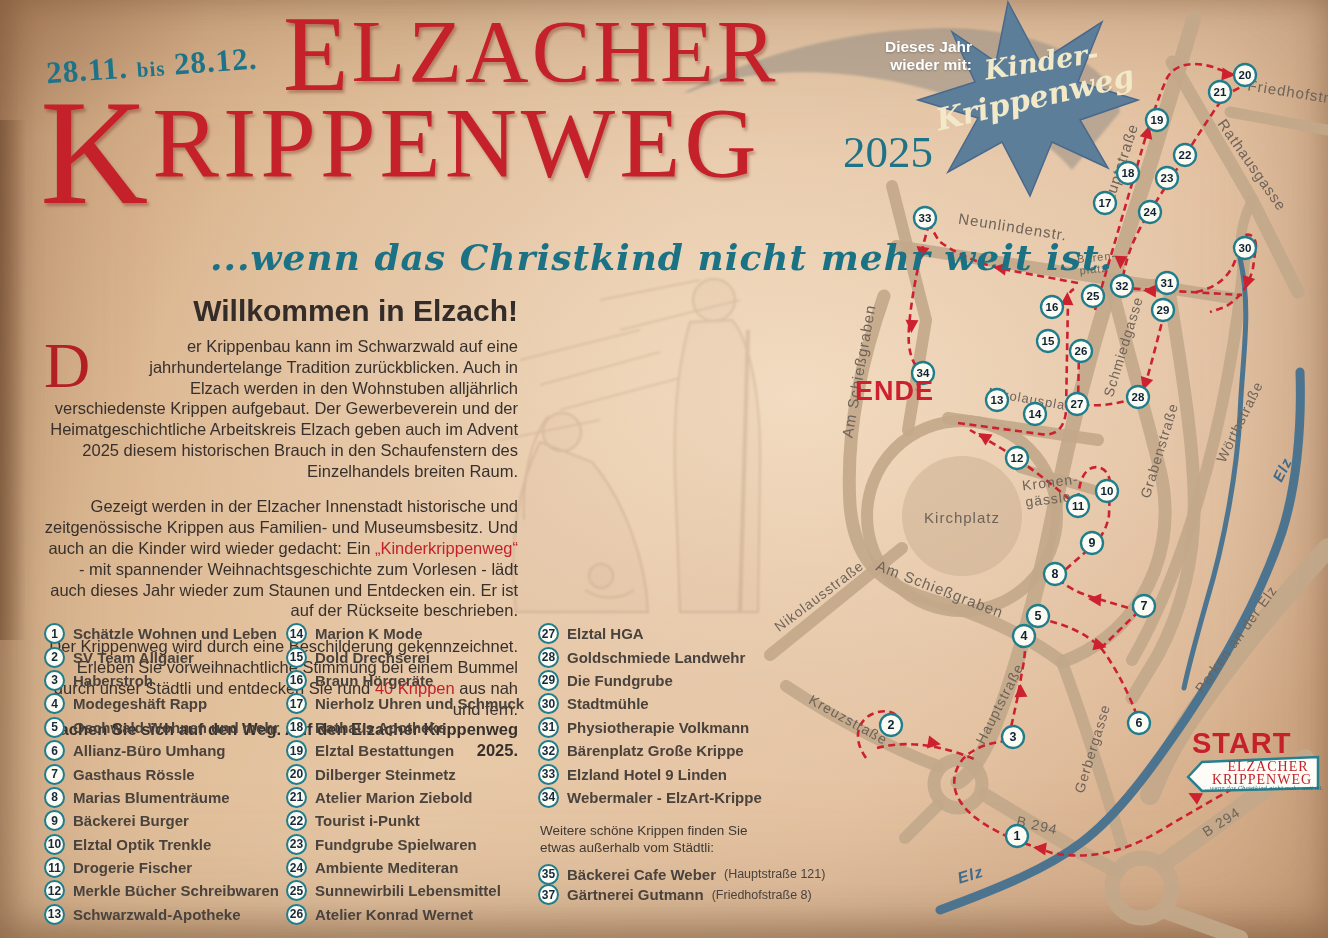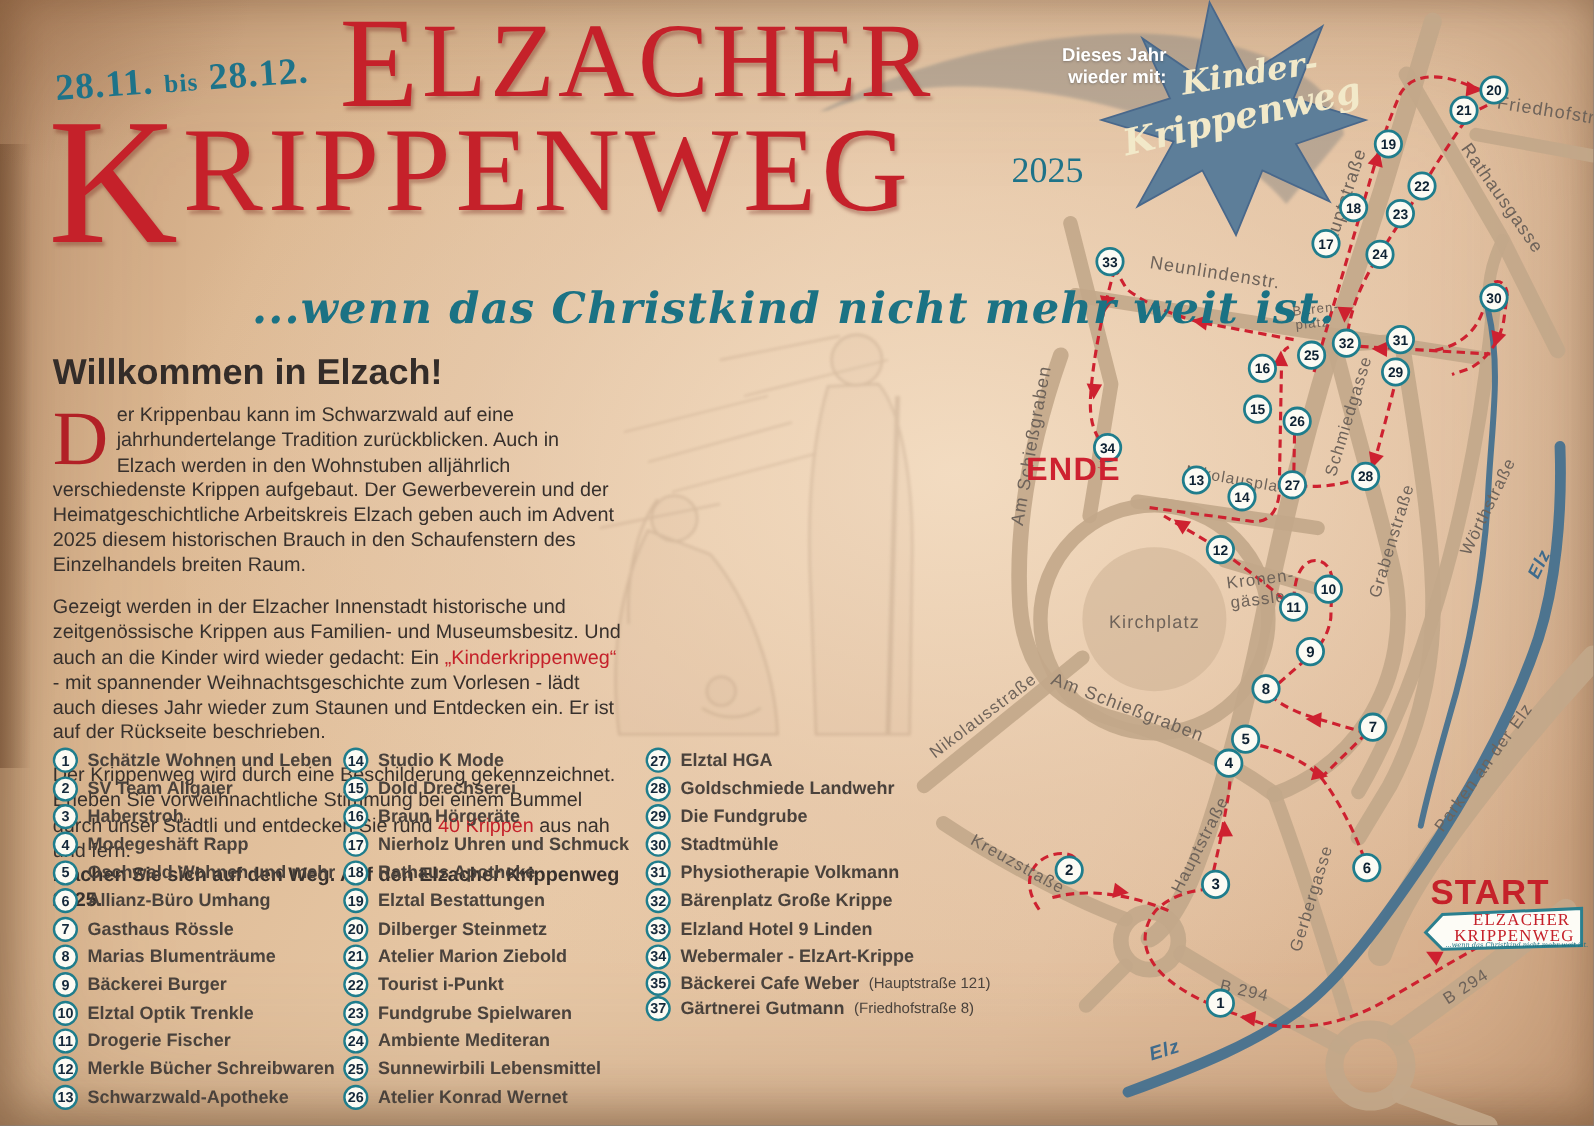--- a/index.html
+++ b/index.html
@@ -20,34 +20,34 @@
   
   .date{position:absolute;left:46px;top:48px;transform:rotate(-4deg);
     font-family:"Liberation Serif",serif;font-weight:bold;color:#1e7389;font-size:31px;letter-spacing:1px;}
   .date .bis{font-size:21px;}
   .title1{position:absolute;left:283px;top:8px;font-family:"Liberation Serif",serif;color:#c5212a;
     font-size:88px;letter-spacing:3px;line-height:1;text-shadow:2px 3px 3px rgba(110,30,20,.35);}
   .title2{position:absolute;left:40px;top:92px;font-family:"Liberation Serif",serif;color:#c5212a;
     font-size:100px;letter-spacing:4px;line-height:1;text-shadow:2px 3px 3px rgba(110,30,20,.35);}
   .cap{font-size:1.22em;line-height:.8;vertical-align:-0.08em;}
   .title2 .cap{font-size:1.5em;vertical-align:-0.18em;}
-  .year{position:absolute;left:843px;top:126px;font-family:"Liberation Serif",serif;color:#1e7389;font-size:30px;}
+  .year{position:absolute;left:843px;top:126px;font-family:"Liberation Serif",serif;color:#1e7389;font-size:45px;}
   .tagline{position:absolute;left:210px;top:236px;font-family:"DejaVu Serif",serif;font-style:italic;font-weight:bold;
     color:#1b7284;font-size:36px;letter-spacing:1px;}
 
   
   .star-pre{position:absolute;left:872px;top:38px;width:100px;text-align:right;color:#fff;font-weight:bold;
     font-size:15.5px;line-height:1.15;text-shadow:0 1px 2px rgba(60,60,60,.4);}
   .star-s1{position:absolute;left:984px;top:46px;font-family:"DejaVu Serif",serif;font-style:italic;font-weight:bold;
     color:#f2e9c9;font-size:27px;transform:rotate(-9deg);}
   .star-s2{position:absolute;left:934px;top:80px;font-family:"DejaVu Serif",serif;font-style:italic;font-weight:bold;
     color:#f2e9c9;font-size:30px;transform:rotate(-13deg);}
 
   
-  .text-col{position:absolute;left:44px;top:294px;width:474px;color:#37302c;}
+  .text-col{position:absolute;left:44px;top:294px;width:474px;color:#37302c;text-align:right;}
   .text-col h2{margin:0 0 8px 0;font-size:30px;color:#332c29;}
   .text-col p{margin:0 0 15px 0;font-size:16.5px;line-height:1.26;}
   .dropcap{float:left;font-family:"Liberation Serif",serif;color:#b22026;font-size:64px;line-height:.82;margin:4px 7px 0 0;}
   .red{color:#c5212a;font-weight:normal;}
   .boldline{font-weight:bold;}
 
   
   .col{position:absolute;top:622px;}
   #col1{left:44px;width:238px;}
   #col2{left:286px;width:248px;}
@@ -418,21 +418,21 @@
         <span class="nm">Merkle Bücher Schreibwaren</span>
       </div>
       <div class="loc">
         <span class="num">13</span>
         <span class="nm">Schwarzwald-Apotheke</span>
       </div>
     </div>
   <div class="col" id="col2">
       <div class="loc">
         <span class="num">14</span>
-        <span class="nm">Studio K Mode</span>
+        <span class="nm">Marion K Mode</span>
       </div>
       <div class="loc">
         <span class="num">15</span>
         <span class="nm">Dold Drechserei</span>
       </div>
       <div class="loc">
         <span class="num">16</span>
         <span class="nm">Braun Hörgeräte</span>
       </div>
       <div class="loc">
@@ -504,20 +504,21 @@
         </div>
         <div class="loc">
           <span class="num">33</span>
           <span class="nm">Elzland Hotel 9 Linden</span>
         </div>
         <div class="loc">
           <span class="num">34</span>
           <span class="nm">Webermaler - ElzArt-Krippe</span>
         </div>
       </div>
+    <div class="note"><span>Weitere schöne Krippen finden Sie</span><br><span>etwas außerhalb vom Städtli:</span></div>
     <div id="outside-items">
         <div class="loc small">
           <span class="num">35</span>
           <span class="nm">Bäckerei Cafe Weber</span>
           <span class="addr">(Hauptstraße 121)</span>
         </div>
         <div class="loc small">
           <span class="num">37</span>
           <span class="nm">Gärtnerei Gutmann</span>
           <span class="addr">(Friedhofstraße 8)</span>

